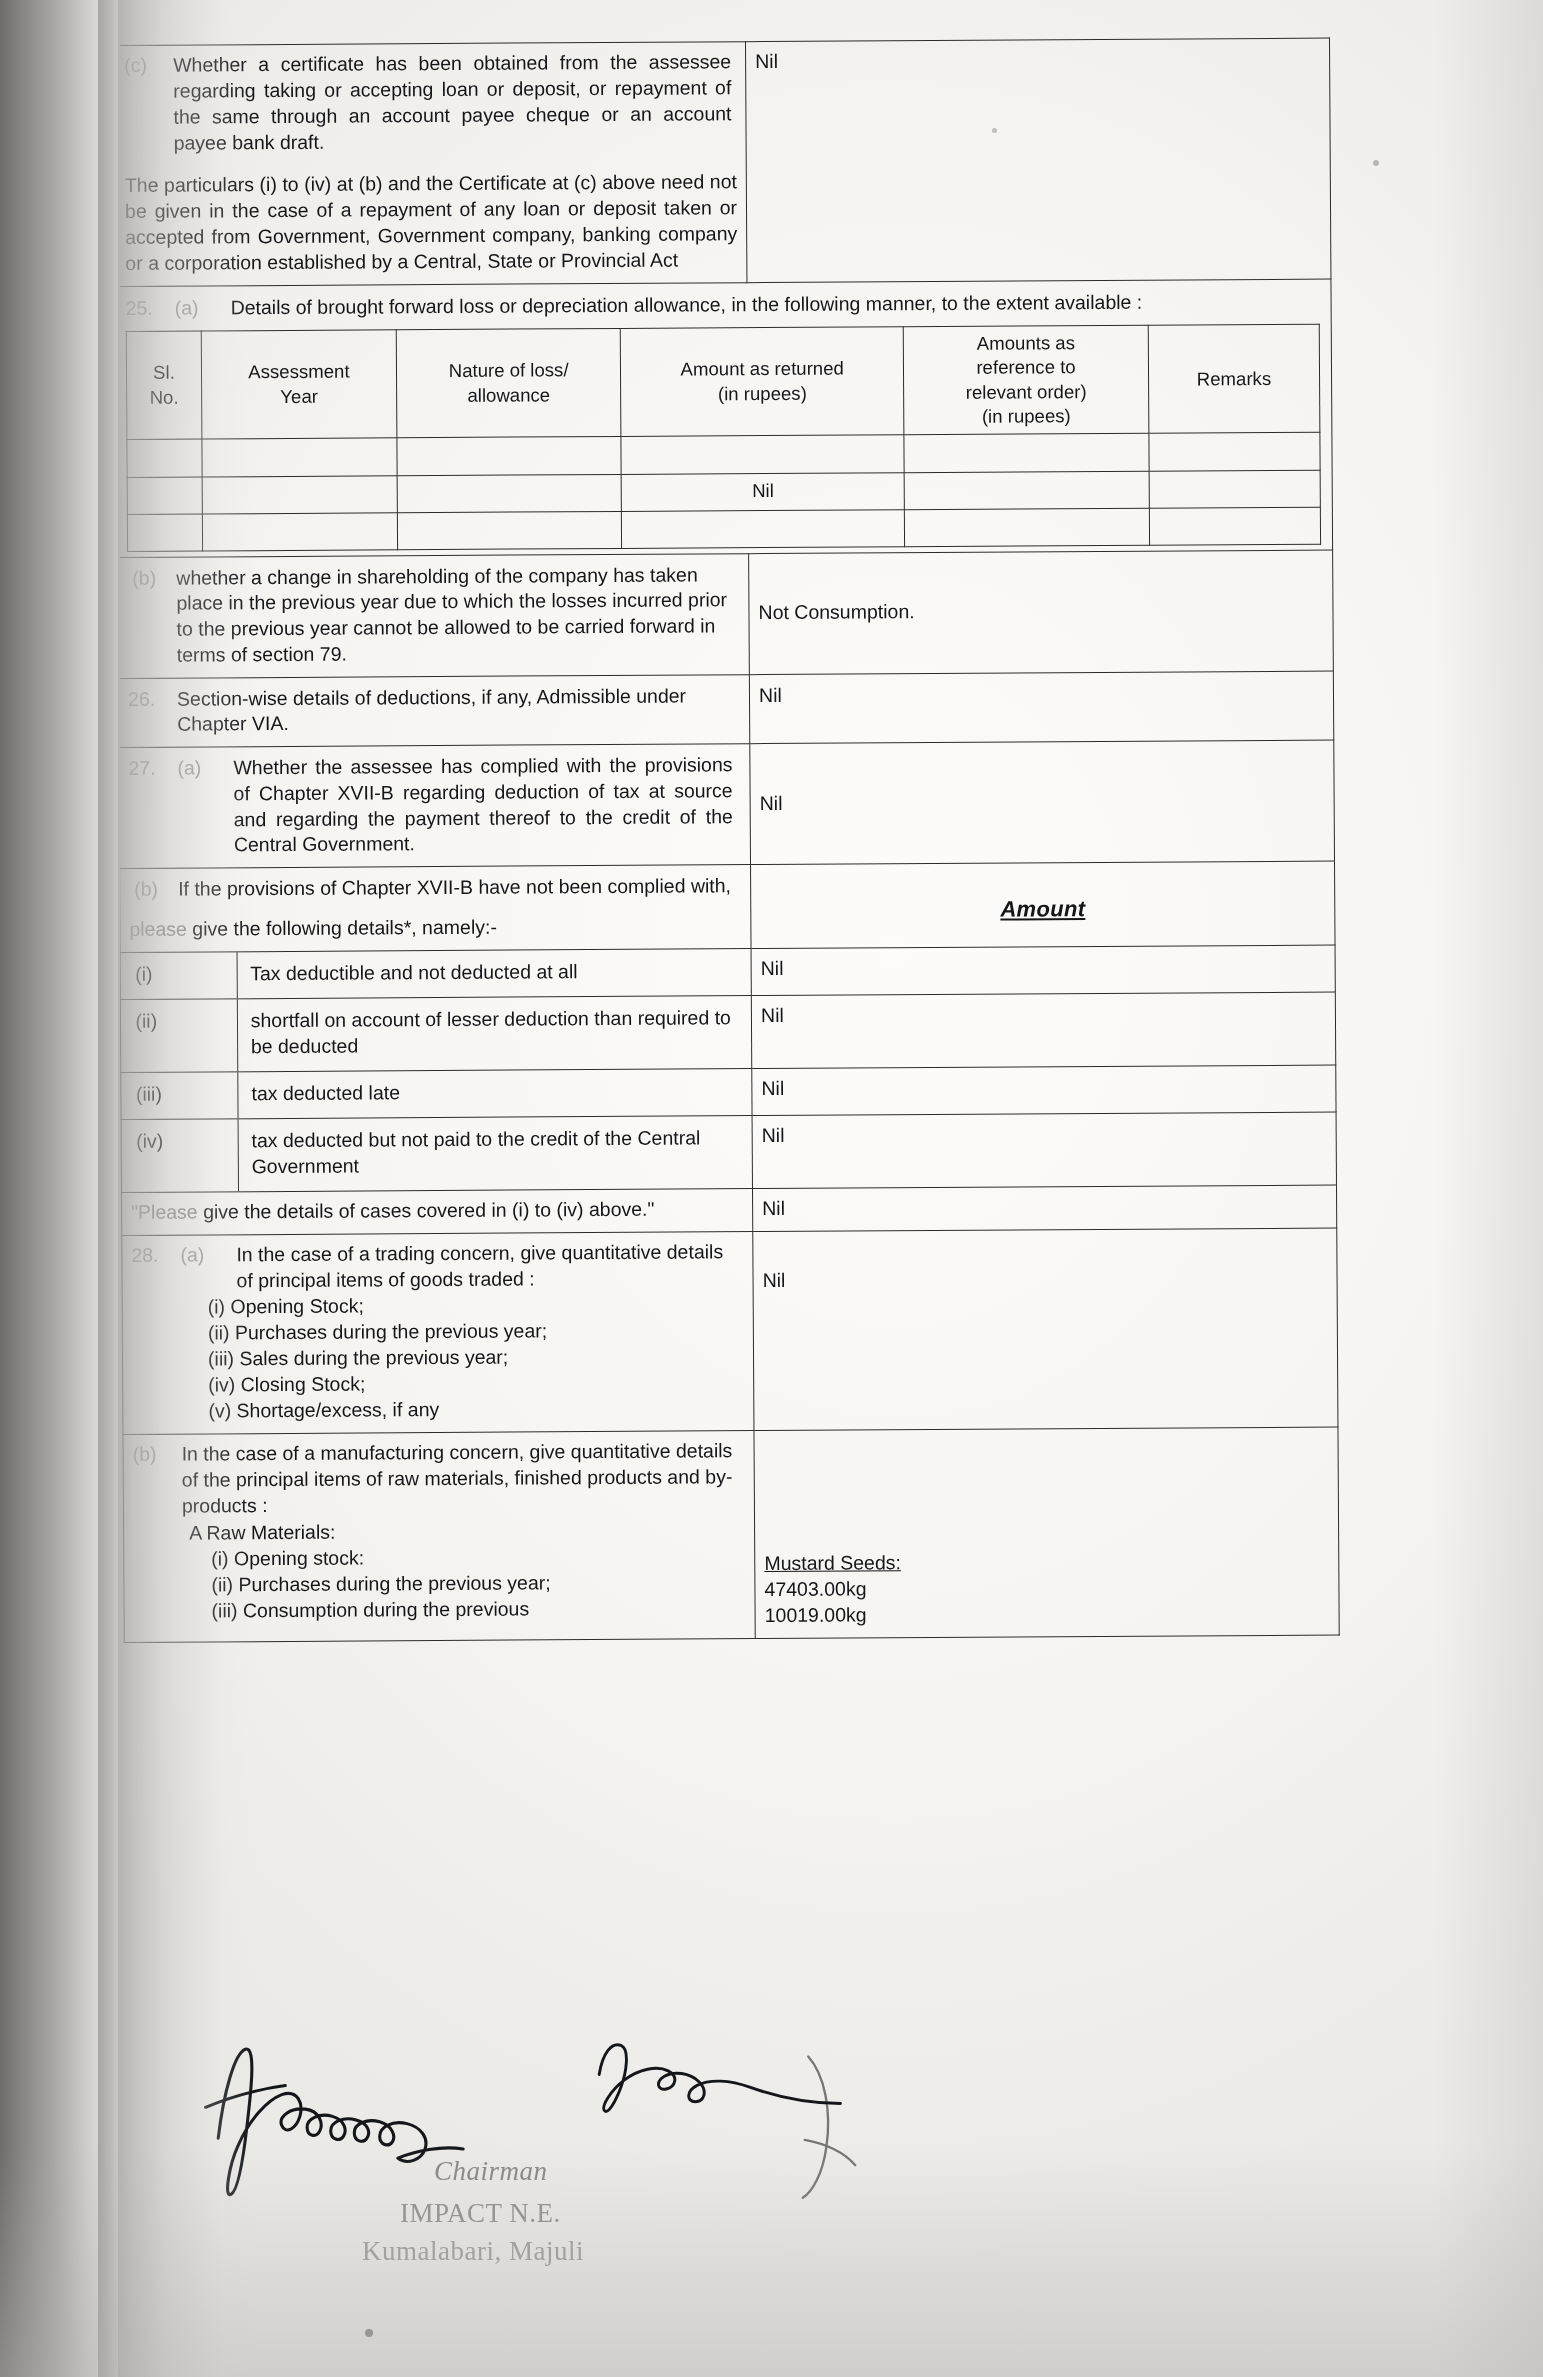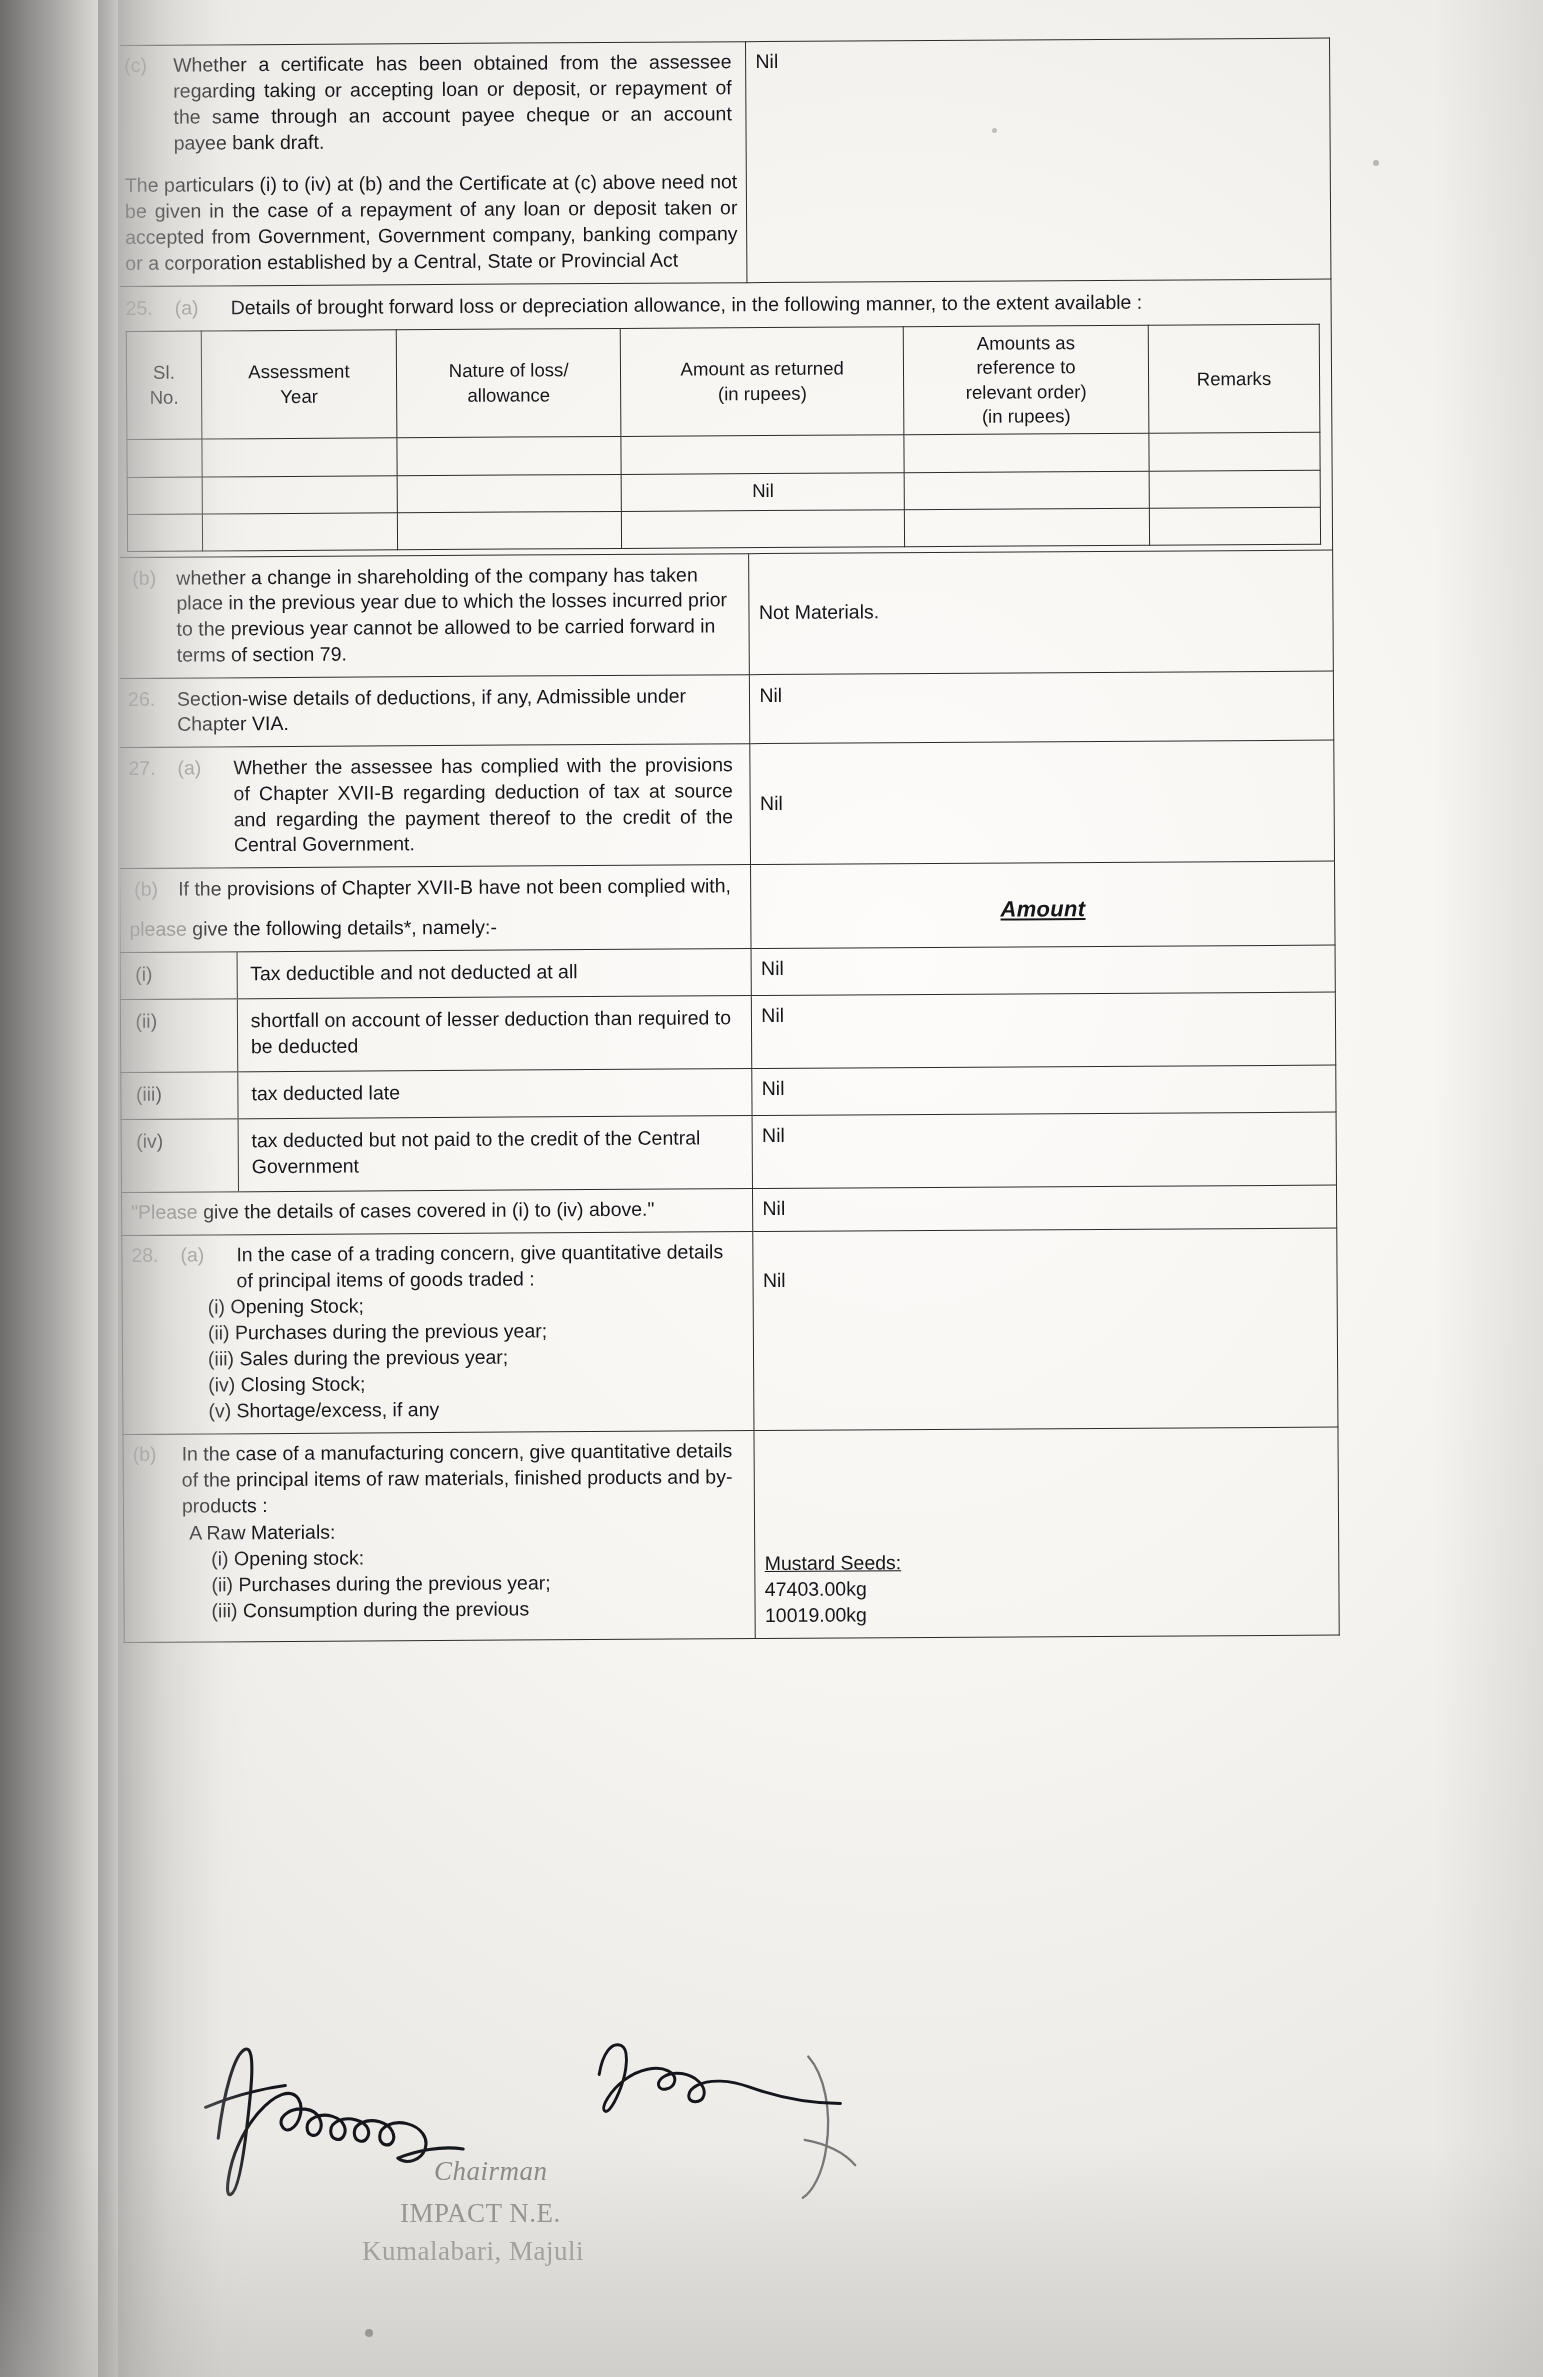--- a/index.html
+++ b/index.html
@@ -209,21 +209,21 @@
       </td>
     </tr>
 
     <tr>
       <td class="lbl">
         <div class="ind">
           <span class="numcol fade" style="width:44px;margin-left:-44px">(b)</span><span>whether a change in shareholding of the company has taken place in the previous year due to which the losses incurred prior to the previous year cannot be allowed to be carried forward in terms of section 79.</span>
         </div>
       </td>
       <td class="val" style="vertical-align:middle">
-        <span class="nilv">Not Materials.</span>
+        <span class="nilv">Not Consumption.</span>
       </td>
     </tr>
 
     <tr>
       <td class="lbl">
         <div>
           <span class="numcol fade">26.</span><span class="bodytxt">Section-wise details of deductions, if any, Admissible under Chapter VIA.</span>
         </div>
       </td>
       <td class="val">

